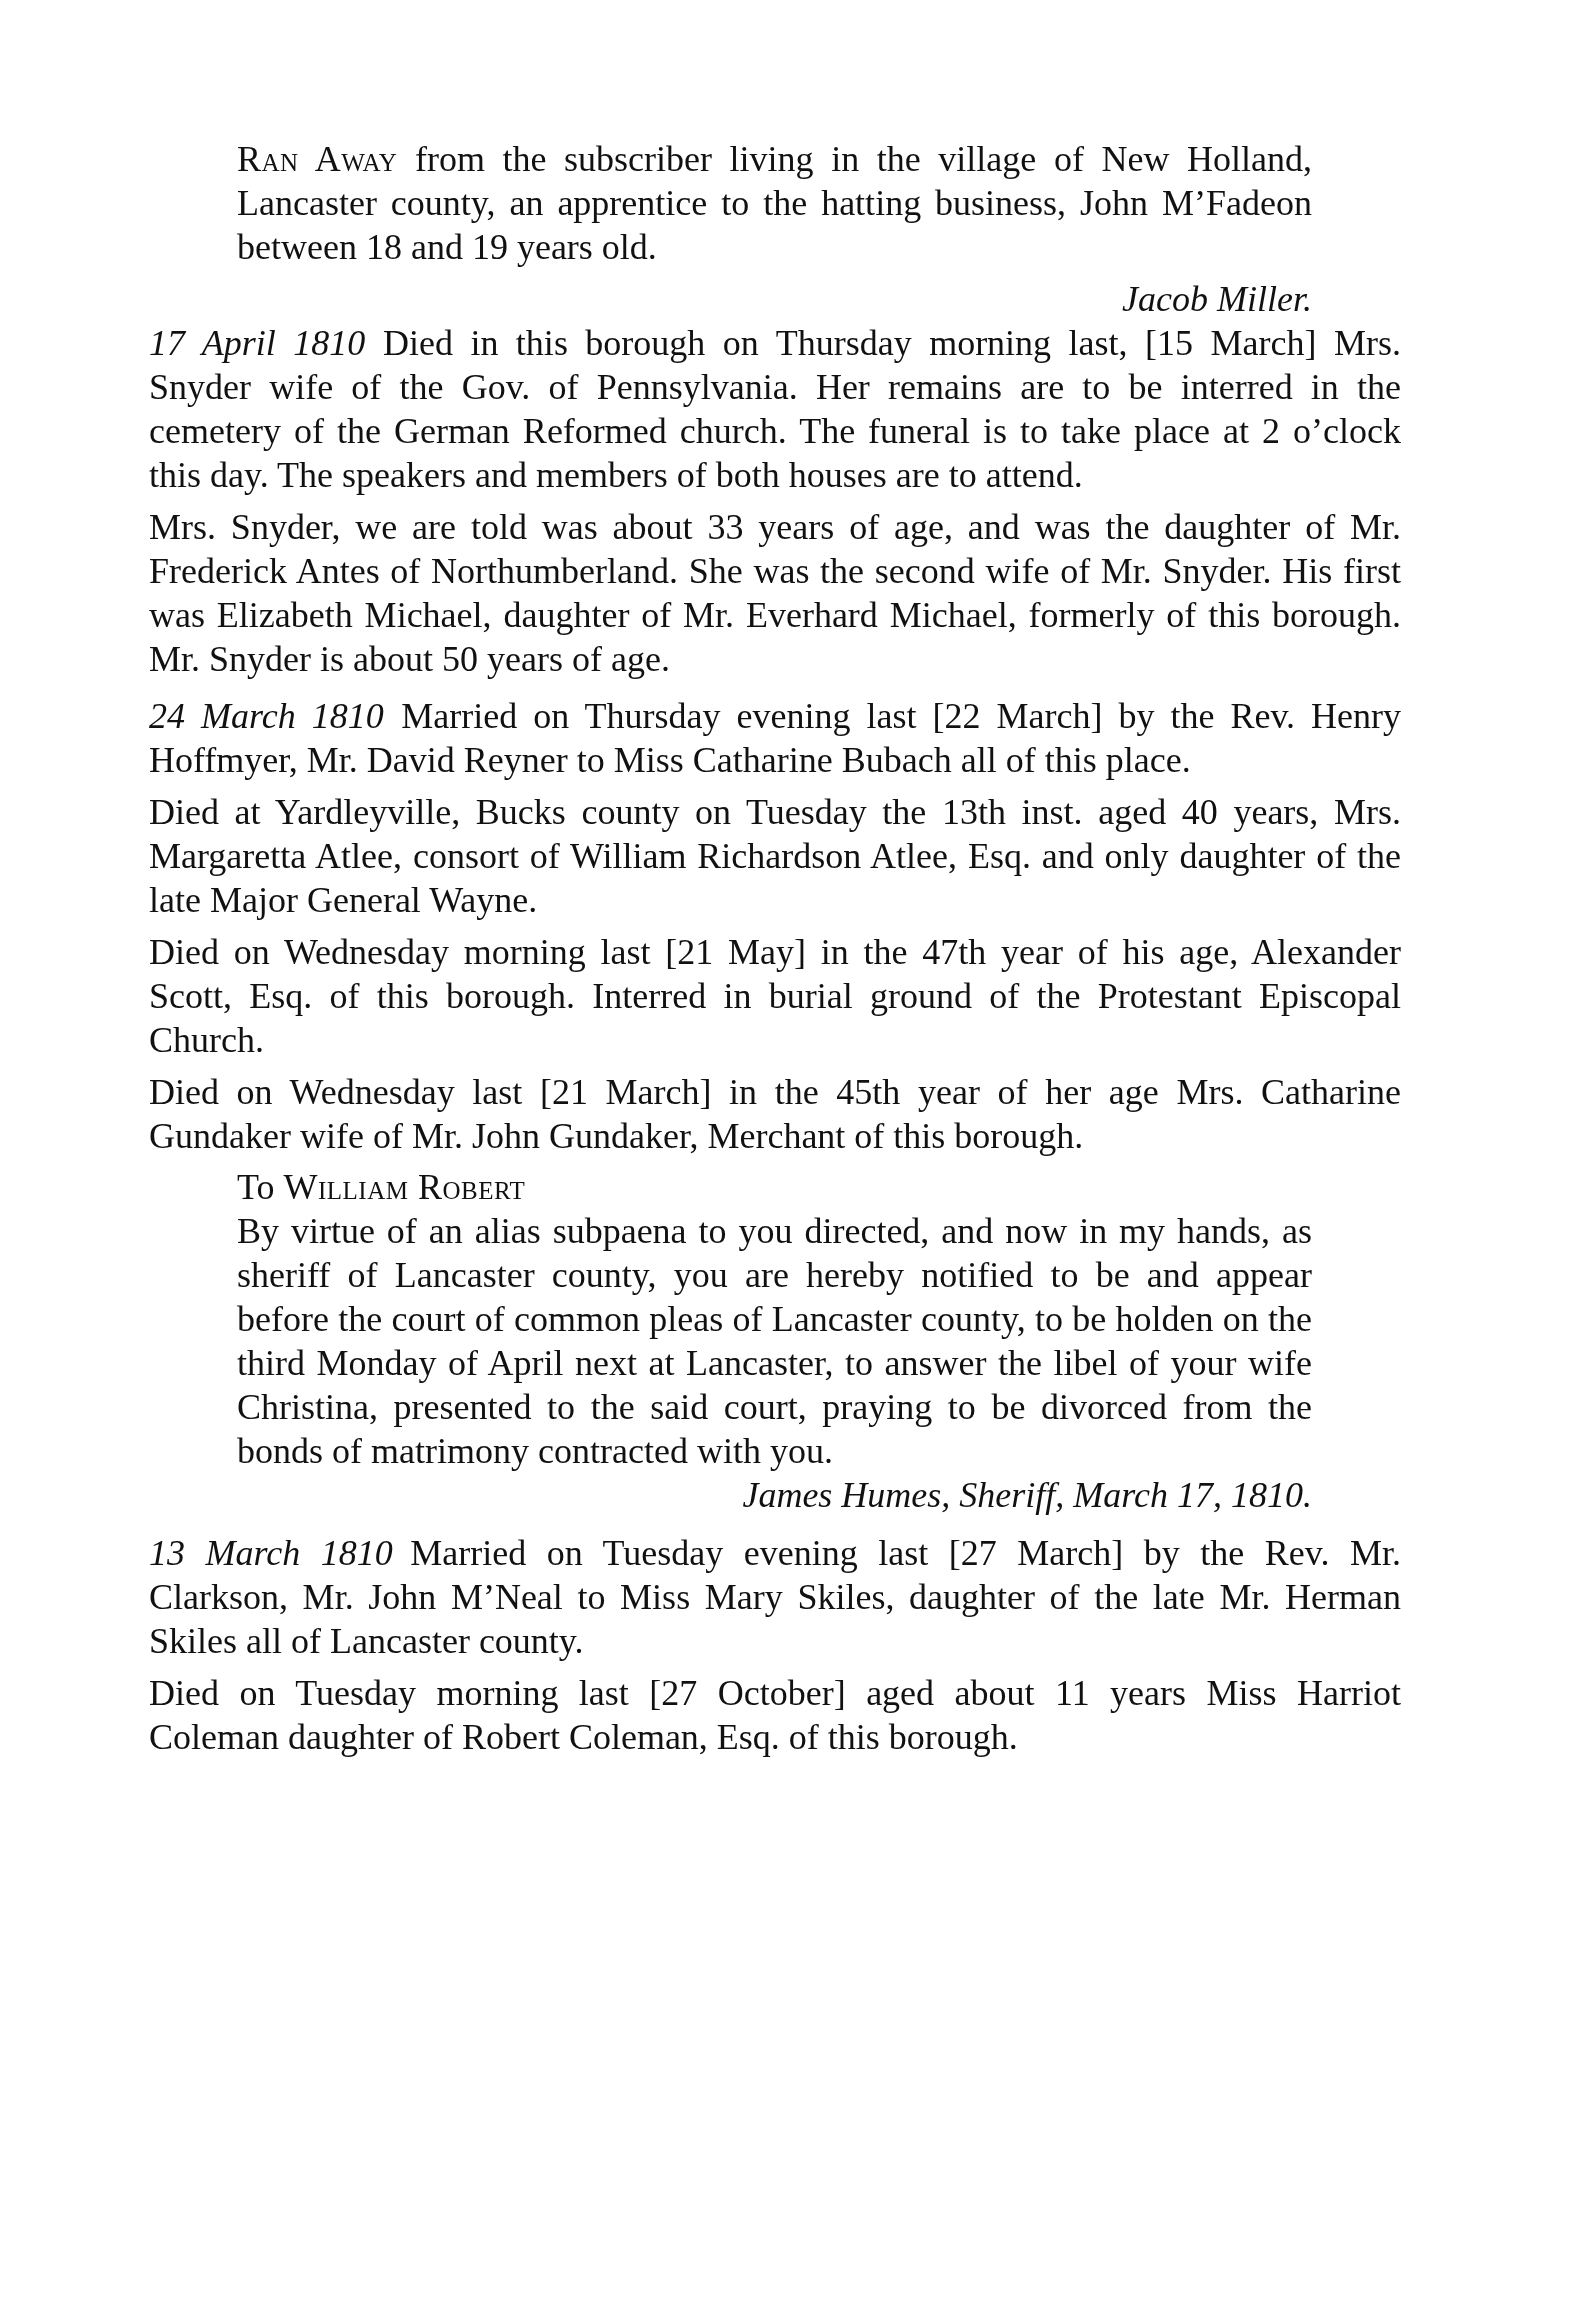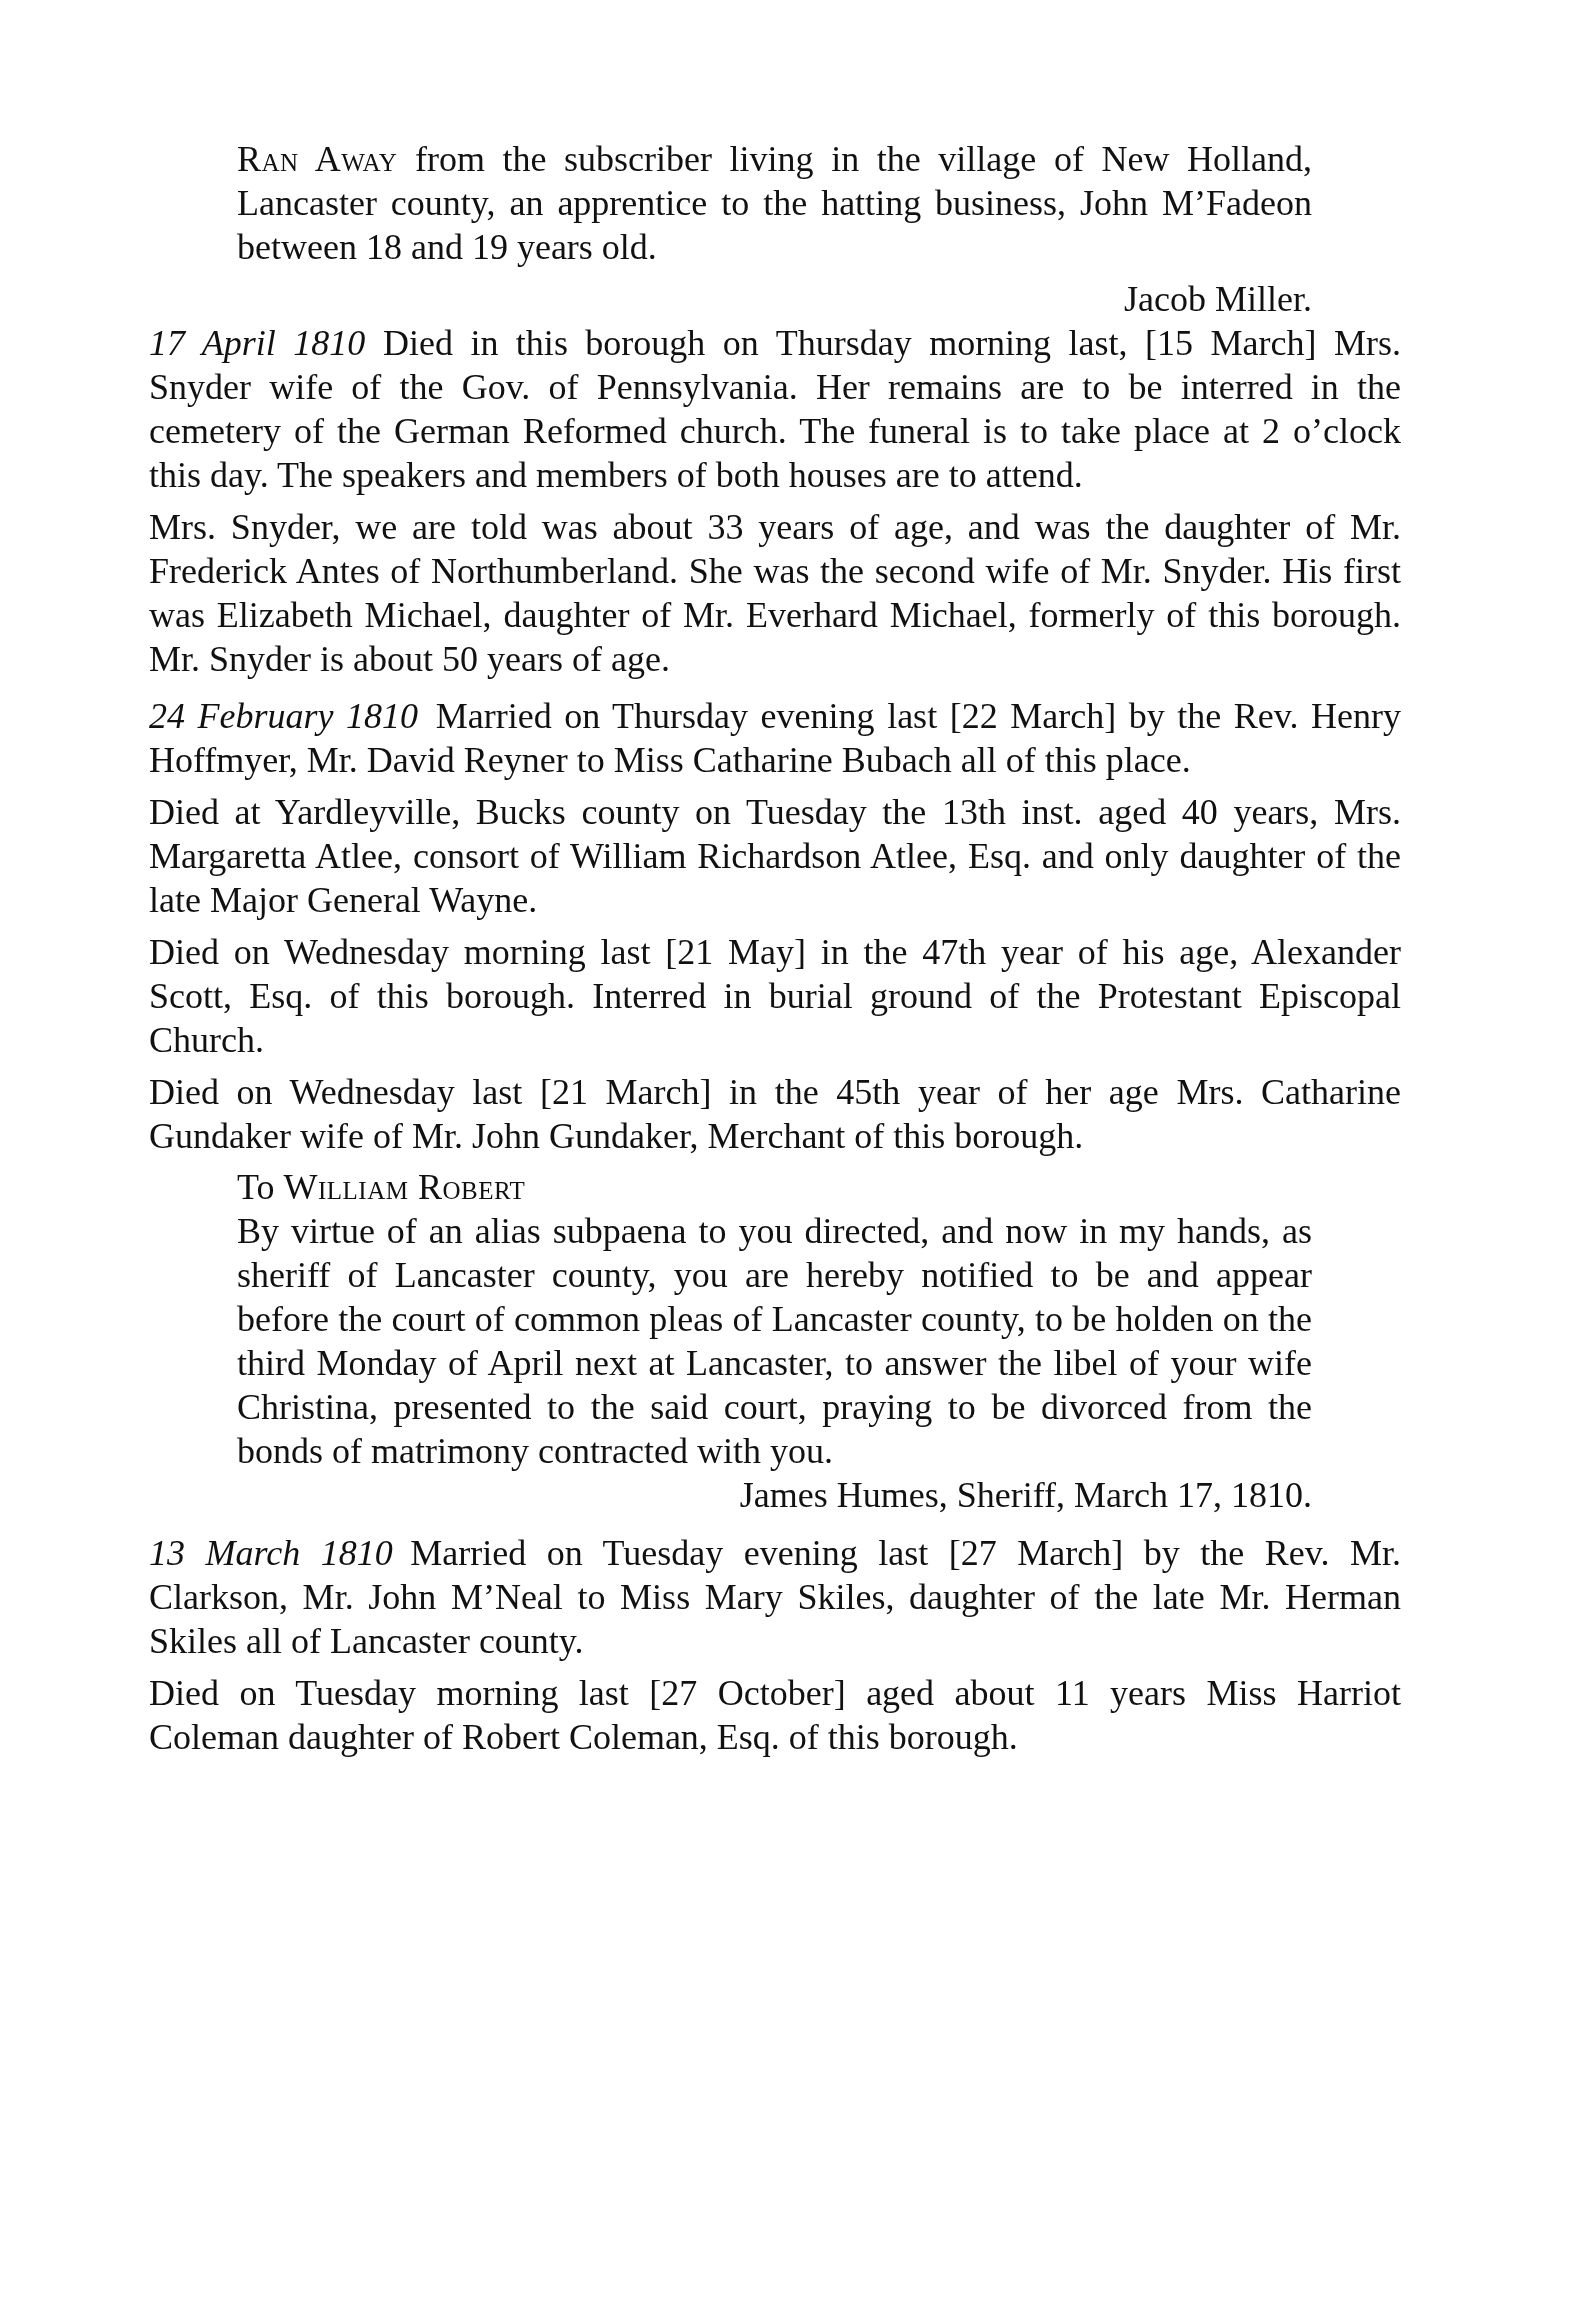--- a/index.html
+++ b/index.html
@@ -3,42 +3,42 @@
 <meta charset="utf-8">
 <style>
   html, body { margin: 0; padding: 0; background: #ffffff; }
   body { width: 1592px; height: 2302px; position: relative; overflow: hidden;
          font-family: "Liberation Serif", "DejaVu Serif", serif; color: #111111; }
   .page { position: absolute; left: 0; top: 0; width: 1592px; height: 1771px; border-radius: 9px; }
   .body-text { position: absolute; left: 149px; top: 137px; width: 1252px;
                font-size: 36px; line-height: 44px; }
   .p { margin: 0 0 7.8px 0; text-align: justify; text-align-last: left; hyphens: manual; }
   .indent-block { margin-left: 88px; width: 1075px; }
-  .sig { text-align: right; margin: 0; }
+  .sig { text-align: right; margin: 0; font-style: italic; }
   .sc { font-variant: small-caps; letter-spacing: 0.5px; }
   .dateline { font-style: italic; margin-right: 17.6px; }
   .section-gap { margin-top: 13.7px; }
   .page-number { position: absolute; left: 0; width: 1592px; top: 2036px;
                  text-align: center; font-size: 31px; letter-spacing: 1px; }
 </style>
 </head>
 <body>
 
 <div class="page">
   <div class="body-text">
 
     <div class="indent-block">
       <p class="p"><span class="sc">Ran Away</span> <span>from the subscriber living in the village of New Holland, Lancaster county, an apprentice to the hatting business, John M’Fadeon between 18 and 19 years old.</span></p>
       <p class="sig">Jacob Miller.</p>
     </div>
 
     <p class="p"><span class="dateline">17 April 1810</span><span>Died in this borough on Thursday morning last, [15 March] Mrs. Snyder wife of the Gov. of Pennsylvania. Her re­mains are to be interred in the cemetery of the German Reformed church. The funeral is to take place at 2 o’clock this day. The speakers and members of both houses are to attend.</span></p>
     <p class="p">Mrs. Snyder, we are told was about 33 years of age, and was the daughter of Mr. Frederick Antes of Northumberland. She was the second wife of Mr. Snyder. His first was Elizabeth Michael, daughter of Mr. Everhard Michael, formerly of this borough. Mr. Snyder is about 50 years of age.</p>
 
-    <p class="p section-gap"><span class="dateline">24 February 1810</span><span>Married on Thursday evening last [22 March] by the Rev. Henry Hoffmyer, Mr. David Reyner to Miss Catharine Bubach all of this place.</span></p>
+    <p class="p section-gap"><span class="dateline">24 March 1810</span><span>Married on Thursday evening last [22 March] by the Rev. Henry Hoffmyer, Mr. David Reyner to Miss Catharine Bubach all of this place.</span></p>
     <p class="p">Died at Yardleyville, Bucks county on Tuesday the 13th inst. aged 40 years, Mrs. Margaretta Atlee, consort of William Richardson At­lee, Esq. and only daughter of the late Major General Wayne.</p>
     <p class="p">Died on Wednesday morning last [21 May] in the 47th year of his age, Alexander Scott, Esq. of this borough. Interred in burial ground of the Protestant Episcopal Church.</p>
     <p class="p">Died on Wednesday last [21 March] in the 45th year of her age Mrs. Catharine Gundaker wife of Mr. John Gundaker, Merchant of this borough.</p>
 
     <div class="indent-block">
       <p class="p" style="margin-bottom:0"><span>To</span> <span class="sc">William Robert</span></p>
       <p class="p" style="margin-bottom:0">By virtue of an alias subpaena to you directed, and now in my hands, as sheriff of Lancaster county, you are hereby notified to be and appear before the court of common pleas of Lancaster county, to be holden on the third Monday of April next at Lancaster, to answer the libel of your wife Christina, presented to the said court, praying to be di­vorced from the bonds of matrimony contracted with you.</p>
       <p class="sig">James Humes, Sheriff, March 17, 1810.</p>
     </div>
 

